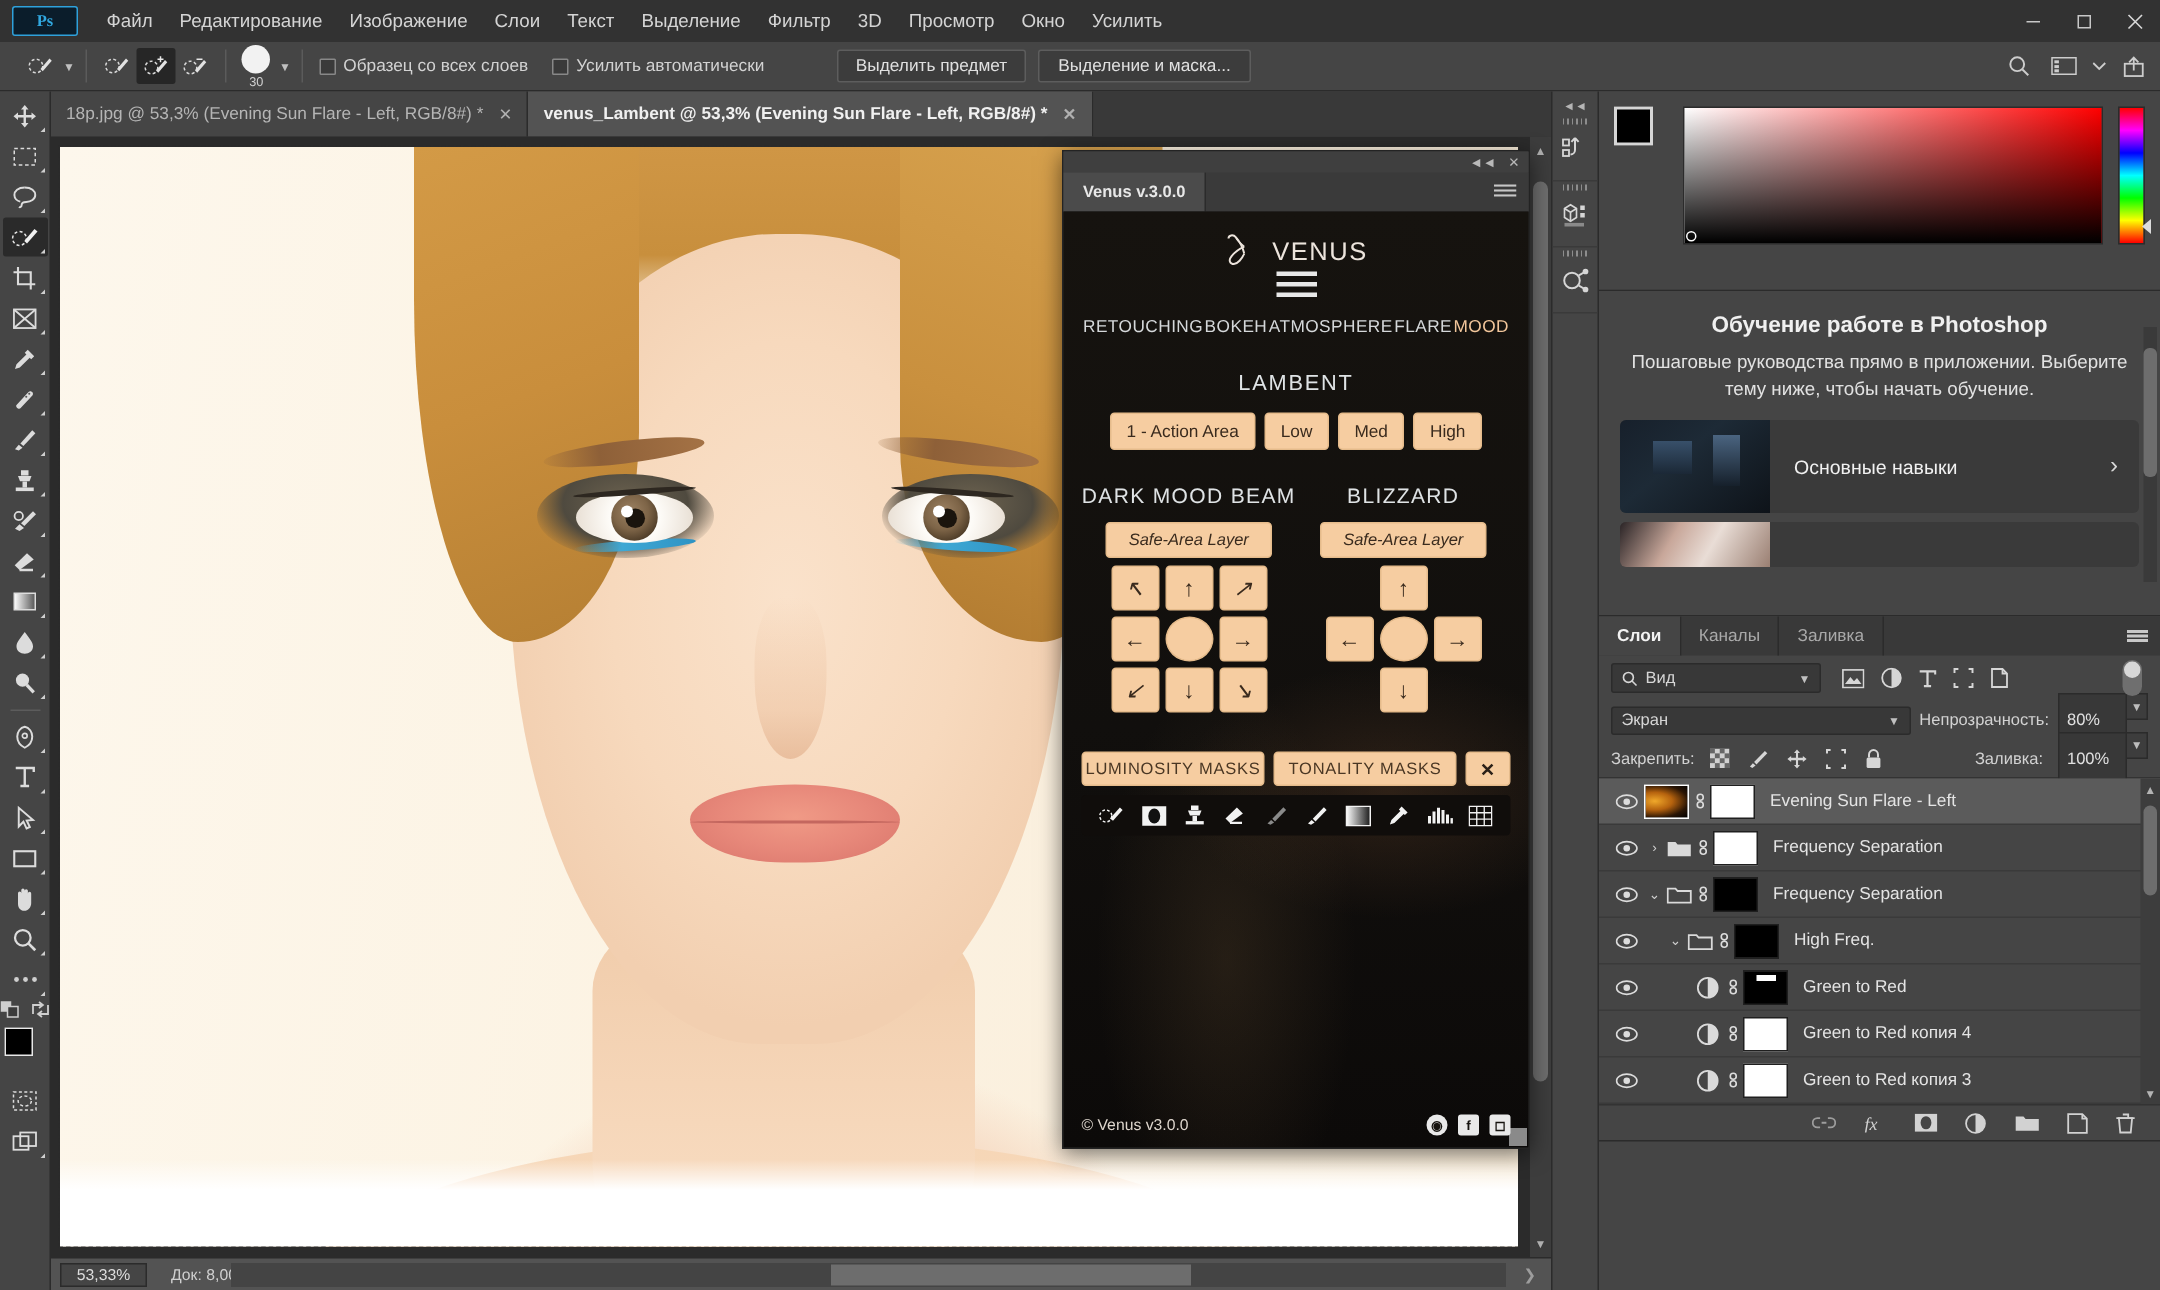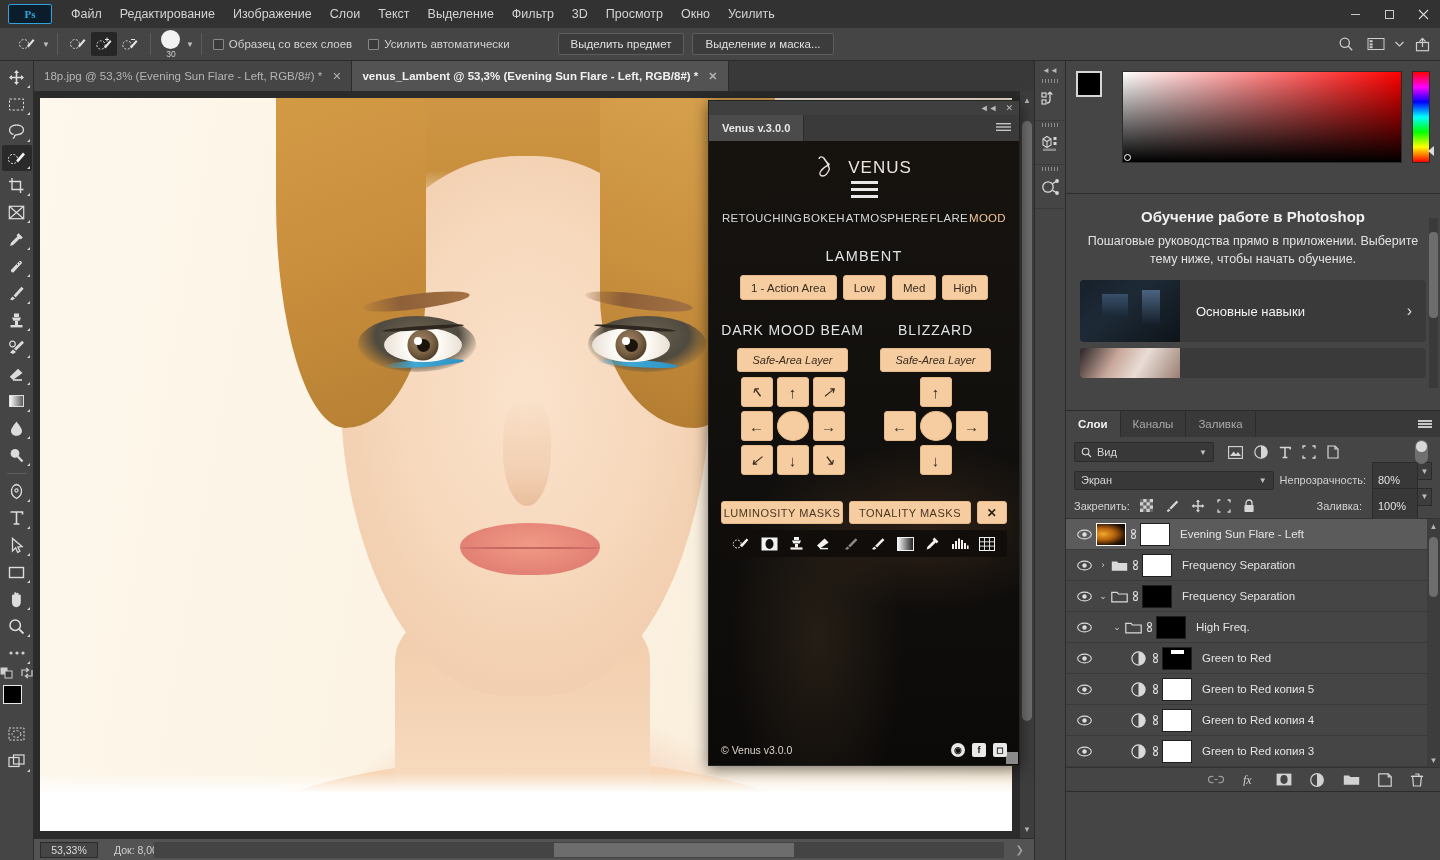--- a/index.html
+++ b/index.html
@@ -1222,42 +1222,20 @@
             <svg width="9" height="14" viewBox="0 0 9 14">
                 <path d="M4.5 2.5 a2 2 0 0 1 0 4 a2 2 0 0 1 0 -4 M4.5 7.5 a2 2 0 0 1 0 4 a2 2 0 0 1 0 -4" fill="none" stroke="#dcdcdc" stroke-width="1.1"></path>
               </svg>
           </span>
           <span class="thumb" style="background:#000;position:relative">
             <span style="position:absolute;left:8px;top:2px;width:13px;height:4px;background:#fff;display:block"></span>
           </span>
           <span class="layername">Green to Red</span>
         </div>
 
-        <div class="layerrow">
-          <span class="eye-cell">
-            <svg width="15" height="11" viewBox="0 0 15 11">
-                <ellipse cx="7.5" cy="5.5" rx="6.8" ry="4.4" fill="none" stroke="#dcdcdc" stroke-width="1.1"></ellipse>
-                <circle cx="7.5" cy="5.5" r="2.2" fill="#dcdcdc"></circle>
-              </svg>
-          </span>
-          <span class="indent" style="width:32px"></span>
-          <span class="adjicon">
-            <svg width="15" height="15" viewBox="0 0 15 15">
-                <circle cx="7.5" cy="7.5" r="6.6" fill="none" stroke="#dadada" stroke-width="1.2"></circle>
-                <path d="M7.5 0.9 A6.6 6.6 0 0 1 7.5 14.1 Z" fill="#dadada"></path>
-              </svg>
-          </span>
-          <span class="linkicon">
-            <svg width="9" height="14" viewBox="0 0 9 14">
-                <path d="M4.5 2.5 a2 2 0 0 1 0 4 a2 2 0 0 1 0 -4 M4.5 7.5 a2 2 0 0 1 0 4 a2 2 0 0 1 0 -4" fill="none" stroke="#dcdcdc" stroke-width="1.1"></path>
-              </svg>
-          </span>
-          <span class="thumb" style="background:#ffffff"></span>
-          <span class="layername">Green to Red копия 5</span>
-        </div>
 
         <div class="layerrow">
           <span class="eye-cell">
             <svg width="15" height="11" viewBox="0 0 15 11">
                 <ellipse cx="7.5" cy="5.5" rx="6.8" ry="4.4" fill="none" stroke="#dcdcdc" stroke-width="1.1"></ellipse>
                 <circle cx="7.5" cy="5.5" r="2.2" fill="#dcdcdc"></circle>
               </svg>
           </span>
           <span class="indent" style="width:32px"></span>
           <span class="adjicon">

